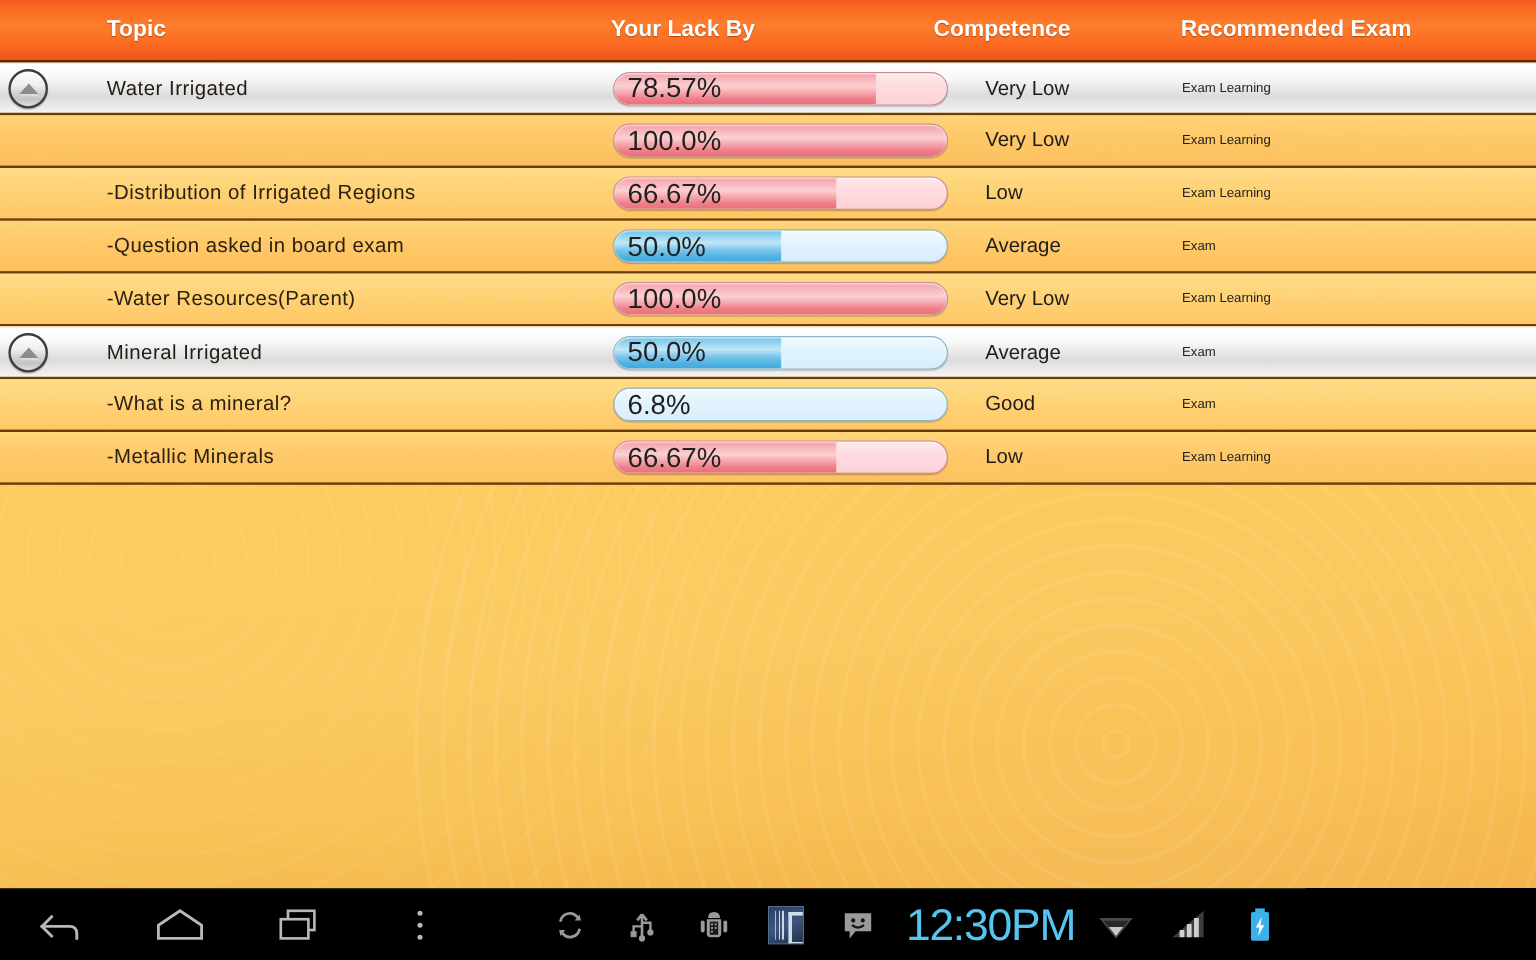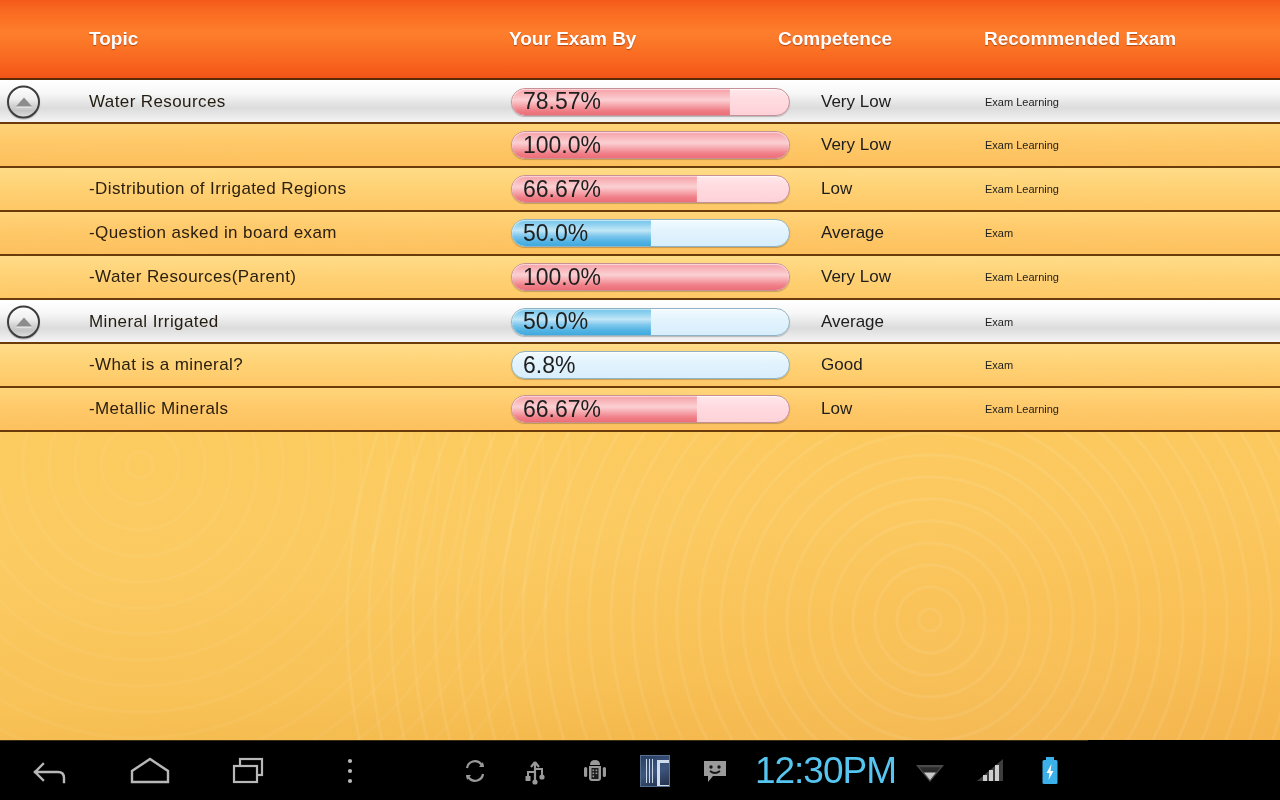--- a/index.html
+++ b/index.html
@@ -70,21 +70,21 @@
       rgba(255,255,255,0.00) 15px,
       rgba(255,255,255,0.00) 26px);
     opacity: 0.7;
     pointer-events: none;
   }
 
   
   #header {
     position: relative;
     z-index: 3;
-    height: 80px;
+    height: 52px;
     width: 1280px;
     background: linear-gradient(180deg,
       #f4591b 0%,
       #fa6a21 14%,
       #fd7e2c 42%,
       #fb7526 58%,
       #f96520 80%,
       #f15416 100%);
     border-bottom: 2px solid #5a2a05;
     display: flex;
@@ -306,31 +306,31 @@
 <body>
 
 <div id="app">
 
   <div id="content">
     <div id="wallpaper-rings"></div>
     <div id="wallpaper-rings2"></div>
 
     <div id="header">
       <span class="hcell" id="h-topic">Topic</span>
-      <span class="hcell" id="h-lack">Your Exam By</span>
+      <span class="hcell" id="h-lack">Your Lack By</span>
       <span class="hcell" id="h-comp">Competence</span>
       <span class="hcell" id="h-exam">Recommended Exam</span>
     </div>
 
     <div id="rows">
         <div class="row parent">
           <div class="expander">
             <div class="tri"></div>
           </div>
-          <span class="topic">Water Resources</span>
+          <span class="topic">Water Irrigated</span>
           <div class="bar-wrap">
             <div class="bar red">
               <div class="fill red" style="width: 78.57%;"></div>
               <span class="bar-label">78.57%</span>
             </div>
           </div>
           <span class="comp">Very Low</span>
           <span class="exam">Exam Learning</span>
         </div>
         <div class="row child">

